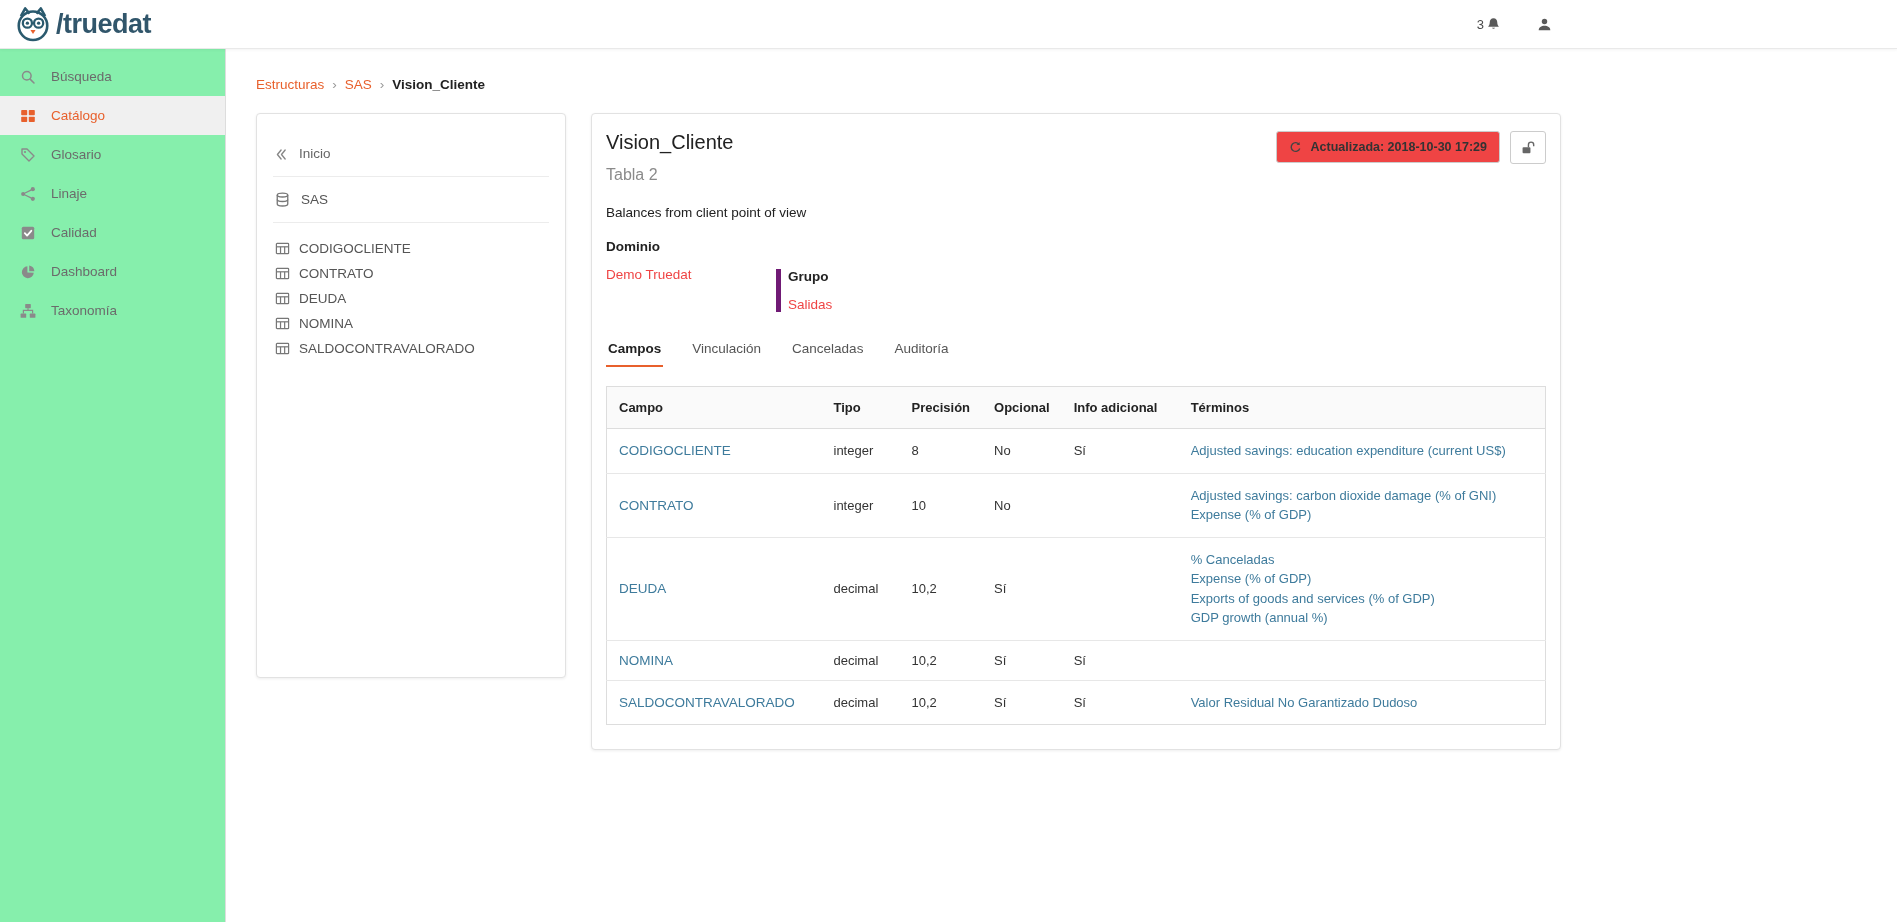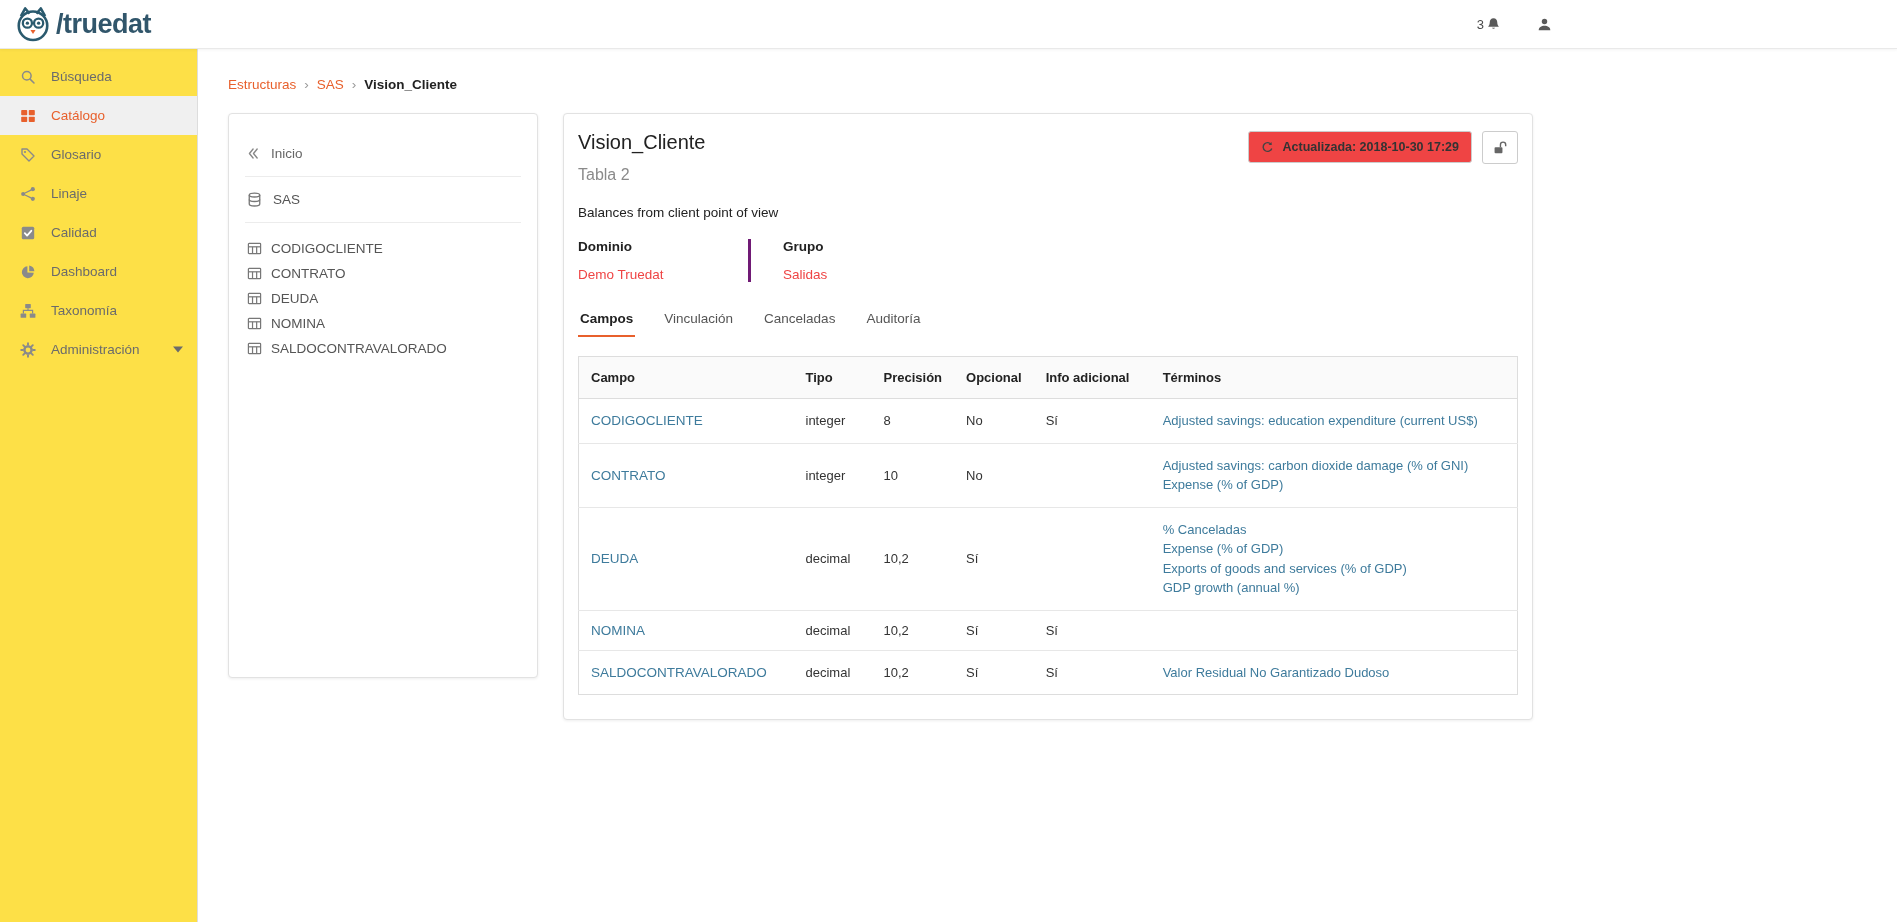--- a/index.html
+++ b/index.html
@@ -14,21 +14,21 @@
   .logo { display: flex; align-items: center; gap: 4px; cursor: pointer; }
   .logo svg { width: 38px; height: 38px; }
   .logo-text { font-size: 27px; font-weight: bold; color: #31566b; letter-spacing: -0.5px; }
   .header-right { display: flex; align-items: center; gap: 36px; margin-right: 345px; color: #4a4a4a; }
   .notif { display: flex; align-items: center; gap: 2px; font-size: 13px; cursor: pointer; }
   .notif svg, .user-btn svg { width: 15px; height: 15px; color: #5a5a5a; }
   .user-btn { cursor: pointer; display: flex; align-items: center; }
 
   
   .body-row { display: flex; min-height: 873px; }
-  .sidebar { width: 198px; flex-shrink: 0; border-right: 1px solid #ddd; padding-top: 8px; background: #fde047; }
+  .sidebar { width: 226px; flex-shrink: 0; border-right: 1px solid #ddd; padding-top: 8px; background: #86efac; }
   .side-item { display: flex; align-items: center; height: 39px; padding: 0 14px 0 20px; gap: 15px;
     color: #6b6b6b; font-size: 13.5px; cursor: pointer; }
   .side-item .icon { display: flex; color: #8a8a8a; }
   .side-item .icon svg { width: 16px; height: 16px; }
   .side-item.active { background: #f0f0f0; color: #e8602c; }
   .side-item.active .icon { color: #e8602c; }
   .side-item .caret { margin-left: auto; display: flex; color: #6b6b6b; }
   .side-item .caret svg { width: 10px; height: 7px; }
 
   .content { flex: 1; padding: 28px 0 40px 30px; }
@@ -43,21 +43,21 @@
 
   
   .tree-card { width: 310px; height: 565px; background: #fff; border: 1px solid #e2e2e2;
     border-radius: 4px; box-shadow: 0 1px 3px rgba(0,0,0,.07); padding: 16px; }
   .search-box { position: relative; }
   .search-box .icon { position: absolute; left: 10px; top: 9px; color: #999; }
   .search-box .icon svg { width: 15px; height: 15px; }
   .search-box input { width: 100%; height: 33px; border: 1px solid #ccc; border-radius: 4px;
     padding: 0 10px 0 34px; font-size: 13px; font-family: "Liberation Sans", sans-serif; color: #333; outline: none; }
   .search-box input::placeholder { color: #b3b3b3; }
-  .tree-back { display: flex; align-items: center; gap: 11px; color: #666; font-size: 13.5px;
+  .tree-back { display: flex; align-items: flex-end; gap: 11px; color: #666; font-size: 13.5px;
     padding: 16px 2px 15px; border-bottom: 1px solid #ececec; cursor: pointer; }
   .tree-back .icon { color: #888; display: flex; }
   .tree-back .icon svg { width: 13px; height: 13px; }
   .tree-root { display: flex; align-items: center; gap: 11px; color: #555; font-size: 13.5px;
     padding: 15px 2px; border-bottom: 1px solid #ececec; cursor: pointer; }
   .tree-root .icon { color: #777; display: flex; }
   .tree-root .icon svg { width: 15px; height: 15px; }
   .tree-tables { list-style: none; margin-top: 13px; }
   .tree-table { display: flex; align-items: center; gap: 9px; height: 25px; font-size: 13.5px;
     color: #555; cursor: pointer; padding-left: 2px; }
@@ -75,21 +75,21 @@
     background: #ef4444; padding: 8px 12px; font-size: 12.5px; font-weight: bold; color: #333;
     font-family: "Liberation Sans", sans-serif; cursor: pointer; text-align: right; }
   .updated-btn .icon { display: flex; color: #444; }
   .updated-btn .icon svg { width: 13px; height: 13px; }
   .lock-btn { width: 36px; height: 33px; border: 1px solid #ccc; border-radius: 3px; background: #fff;
     margin-left: 10px; display: flex; align-items: center; justify-content: center; color: #666; cursor: pointer; }
   .lock-btn svg { width: 14px; height: 14px; }
   .detail-desc { margin-top: 21px; font-size: 13.5px; color: #222; }
   .meta-row { margin-top: 19px; display: flex; }
   .meta-col { min-width: 170px; }
-  .meta-col + .meta-col { border-left: 3px solid #701a75; padding-left: 32px; min-width: 120px; }
+  .meta-col + .meta-col { border-left: 5px solid #701a75; padding-left: 7px; min-width: 120px; margin-top: 30px; }
   .meta-label { font-size: 13.5px; font-weight: bold; color: #222; }
   .meta-value { font-size: 13.5px; color: #ef4444; margin-top: 13px; }
 
   .tabs { margin-top: 23px; display: flex; gap: 27px; font-size: 13.5px; }
   .tab { padding: 6px 2px 9px; color: #555; cursor: pointer; border-bottom: 2px solid transparent; }
   .tab.active { color: #222; font-weight: bold; border-bottom-color: #e8602c; }
 
   .fields-table { margin-top: 19px; width: 100%; border-collapse: collapse; border: 1px solid #ddd; font-size: 13px; }
   .fields-table th { text-align: left; font-weight: bold; color: #222; background: #fafafa;
     padding: 13px 12px; border-bottom: 1px solid #ddd; font-size: 13px; }
@@ -218,43 +218,20 @@
               <g fill="currentColor">
                 <rect x="5.2" y="1" width="5.6" height="4.2" rx="0.6"></rect>
                 <rect x="0.6" y="10.6" width="5.6" height="4.2" rx="0.6"></rect>
                 <rect x="9.8" y="10.6" width="5.6" height="4.2" rx="0.6"></rect>
               </g>
               <path d="M8 5.2v2.2M3.4 10.6V7.4h9.2v3.2" fill="none" stroke="currentColor" stroke-width="1.2"></path>
             </svg>
           </span>
           <span class="side-label">Taxonomía</span>
         </div>
-        <div class="side-item">
-          <span class="icon ">
-            <svg viewBox="0 0 16 16">
-              <circle cx="8" cy="8" r="3.6" fill="none" stroke="currentColor" stroke-width="2.4"></circle>
-              <g stroke="currentColor" stroke-width="1.9" stroke-linecap="round">
-                <line x1="8" y1="1.2" x2="8" y2="2.9"></line>
-                <line x1="8" y1="13.1" x2="8" y2="14.8"></line>
-                <line x1="1.2" y1="8" x2="2.9" y2="8"></line>
-                <line x1="13.1" y1="8" x2="14.8" y2="8"></line>
-                <line x1="3.2" y1="3.2" x2="4.4" y2="4.4"></line>
-                <line x1="11.6" y1="11.6" x2="12.8" y2="12.8"></line>
-                <line x1="3.2" y1="12.8" x2="4.4" y2="11.6"></line>
-                <line x1="11.6" y1="4.4" x2="12.8" y2="3.2"></line>
-              </g>
-            </svg>
-          </span>
-          <span class="side-label">Administración</span>
-          <span class="caret">
-            <svg viewBox="0 0 10 6">
-              <path d="M0 0l5 6 5-6z" fill="currentColor"></path>
-            </svg>
-          </span>
-        </div>
       </nav>
 
     <main class="content">
       <div class="breadcrumb" id="breadcrumb"><span class="crumb">Estructuras</span><span class="crumb-sep">›</span><span class="crumb">SAS</span><span class="crumb-sep">›</span><span class="crumb current">Vision_Cliente</span></div>
 
       <div class="cards">
 
         <section class="tree-card">
           <div class="tree-back">
             <span class="icon">

